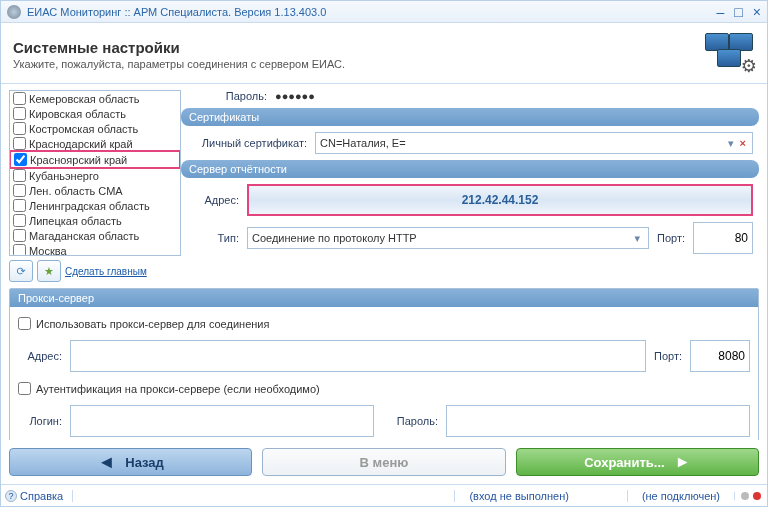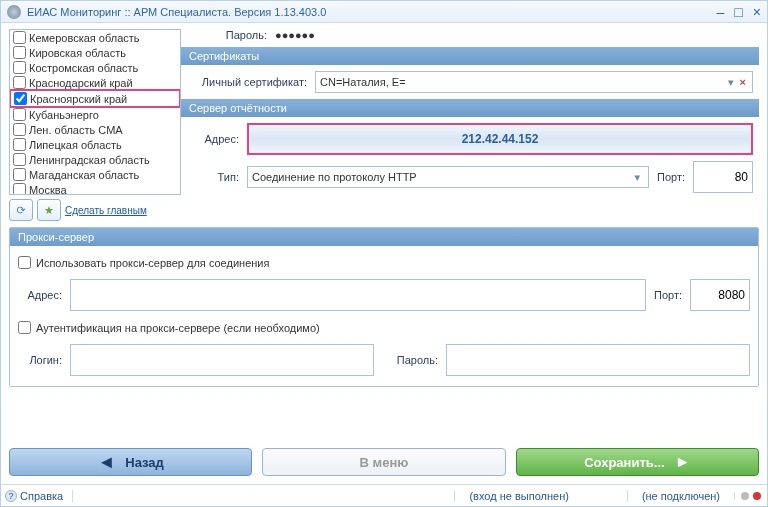--- a/index.html
+++ b/index.html
@@ -61,21 +61,21 @@
   background: linear-gradient(#fdfefe,#e4eef8);
   display: flex; align-items: center; justify-content: center; cursor: pointer;
 }
 .linkbtn { color: #1a5aa8; text-decoration: underline; cursor: pointer; font-size: 10px; }
 
 .right-panels { flex: 1; display: flex; flex-direction: column; gap: 6px; overflow: hidden; }
 .form-row { display: flex; align-items: center; gap: 8px; padding: 0 6px; }
 .form-row .lbl { color: #2b3f63; font-size: 11px; text-align: right; }
 .section-head {
   background: linear-gradient(#88b1d9,#6c9ccb);
-  color: #fff; font-size: 11px; padding: 3px 8px; border-radius: 0;
+  color: #fff; font-size: 11px; padding: 3px 8px; border-radius: 8px;
 }
 .tinput {
   border: 1px solid #a9c2db; background: #fff; height: 32px;
   padding: 14px 4px; font-size: 12px; flex: 1;
 }
 .combo { display: flex; align-items: center; border:1px solid #a9c2db; height:22px; background:#fff; padding:0 4px; flex:1; }
 .combo .val { flex:1; font-size:11px; }
 .combo .dd { color:#6b88a8; cursor:pointer; padding:0 4px; }
 .combo .clr { color:#c44; cursor:pointer; font-weight:bold; padding:0 2px; }
 .address-highlight {
@@ -125,20 +125,32 @@
   <div class="titlebar">
     <span class="app-icon"></span>
     <span class="title">ЕИАС Мониторинг :: АРМ Специалиста. Версия 1.13.403.0</span>
     <div class="winbtns">
       <span>–</span>
       <span>□</span>
       <span>×</span>
     </div>
   </div>
 
+  <div class="header">
+    <div>
+      <h1>Системные настройки</h1>
+      <p>Укажите, пожалуйста, параметры соединения с сервером ЕИАС.</p>
+    </div>
+    <div class="header-icon">
+      <div class="mon a"></div>
+        <div class="mon b"></div>
+        <div class="mon c"></div>
+      <span class="gear">⚙</span>
+    </div>
+  </div>
 
   <div class="content">
     <div class="top-split">
       <div class="region-pane">
         <div class="region-list" id="region-list">
             <div class="region-item">
               <input type="checkbox" style="">
               <span>Кемеровская область</span>
             </div>
             <div class="region-item">
@@ -160,25 +172,25 @@
             <div class="region-item">
               <input type="checkbox" style="">
               <span>Кубаньэнерго</span>
             </div>
             <div class="region-item">
               <input type="checkbox" style="">
               <span>Лен. область СМА</span>
             </div>
             <div class="region-item">
               <input type="checkbox" style="">
+              <span>Ленинградская область</span>
+            </div>
+            <div class="region-item">
+              <input type="checkbox" style="">
               <span>Липецкая область</span>
-            </div>
-            <div class="region-item">
-              <input type="checkbox" style="">
-              <span>Ленинградская область</span>
             </div>
             <div class="region-item">
               <input type="checkbox" style="">
               <span>Магаданская область</span>
             </div>
             <div class="region-item">
               <input type="checkbox" style="">
               <span>Москва</span>
             </div>
           </div>

